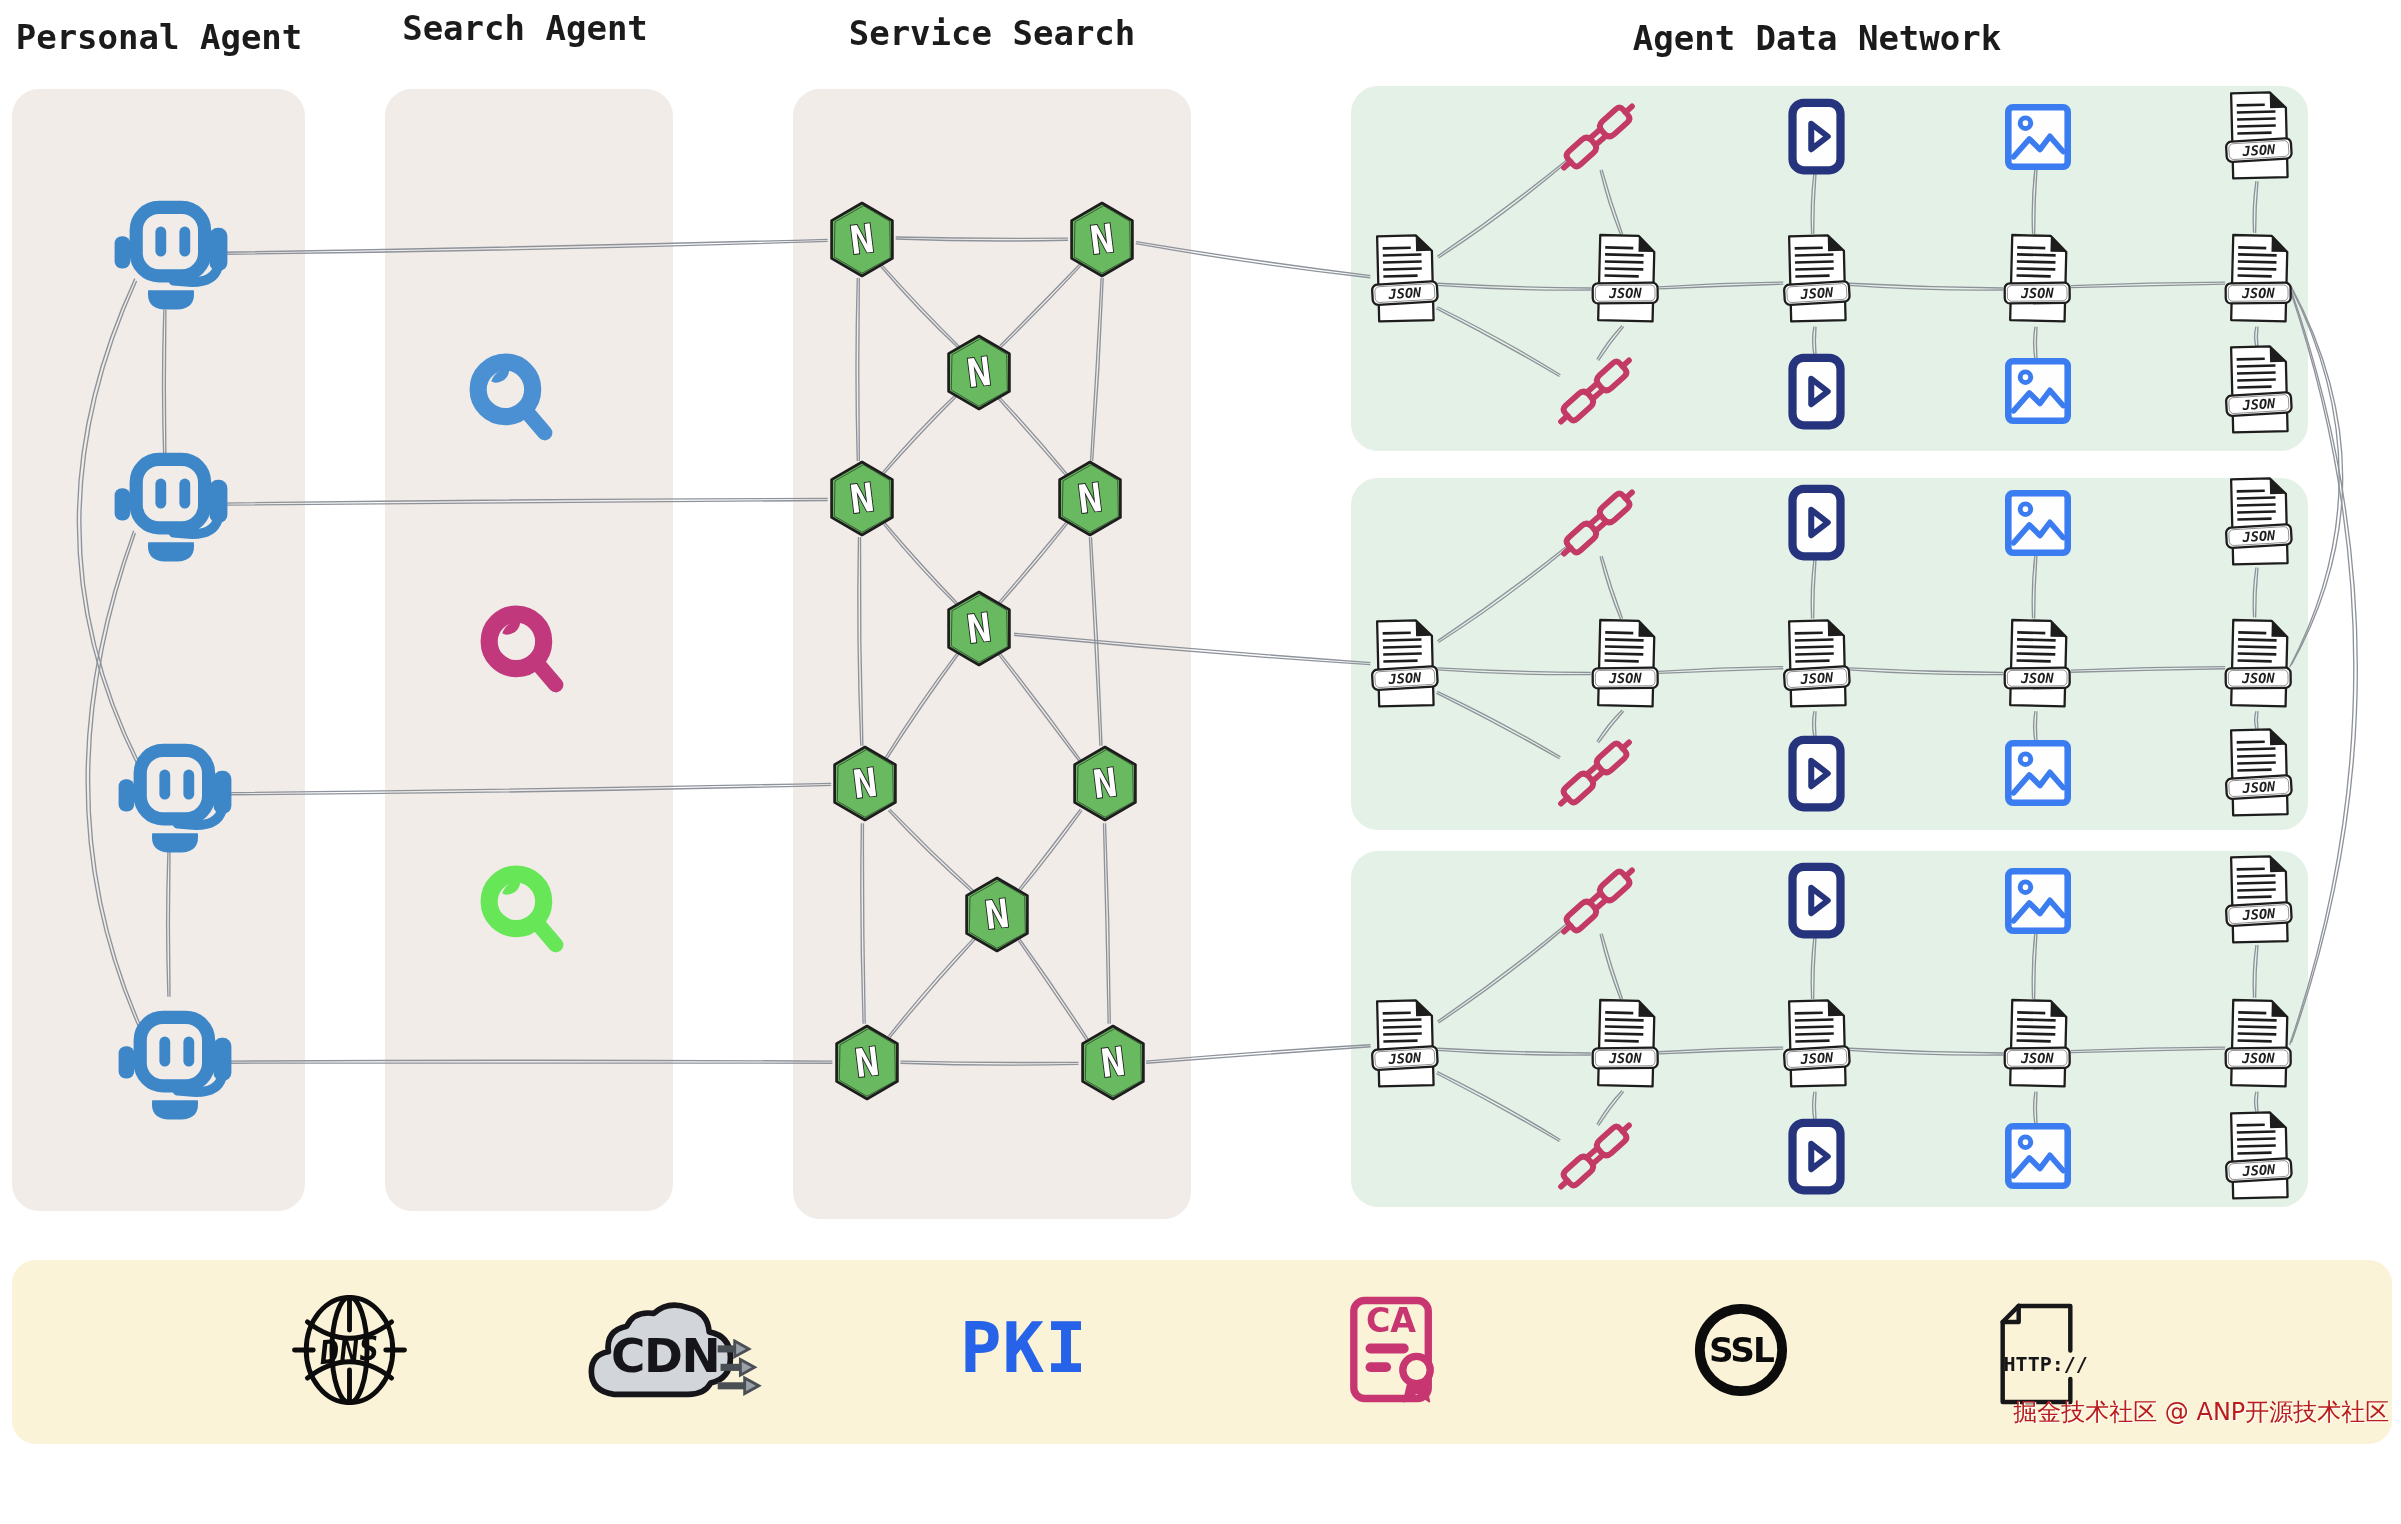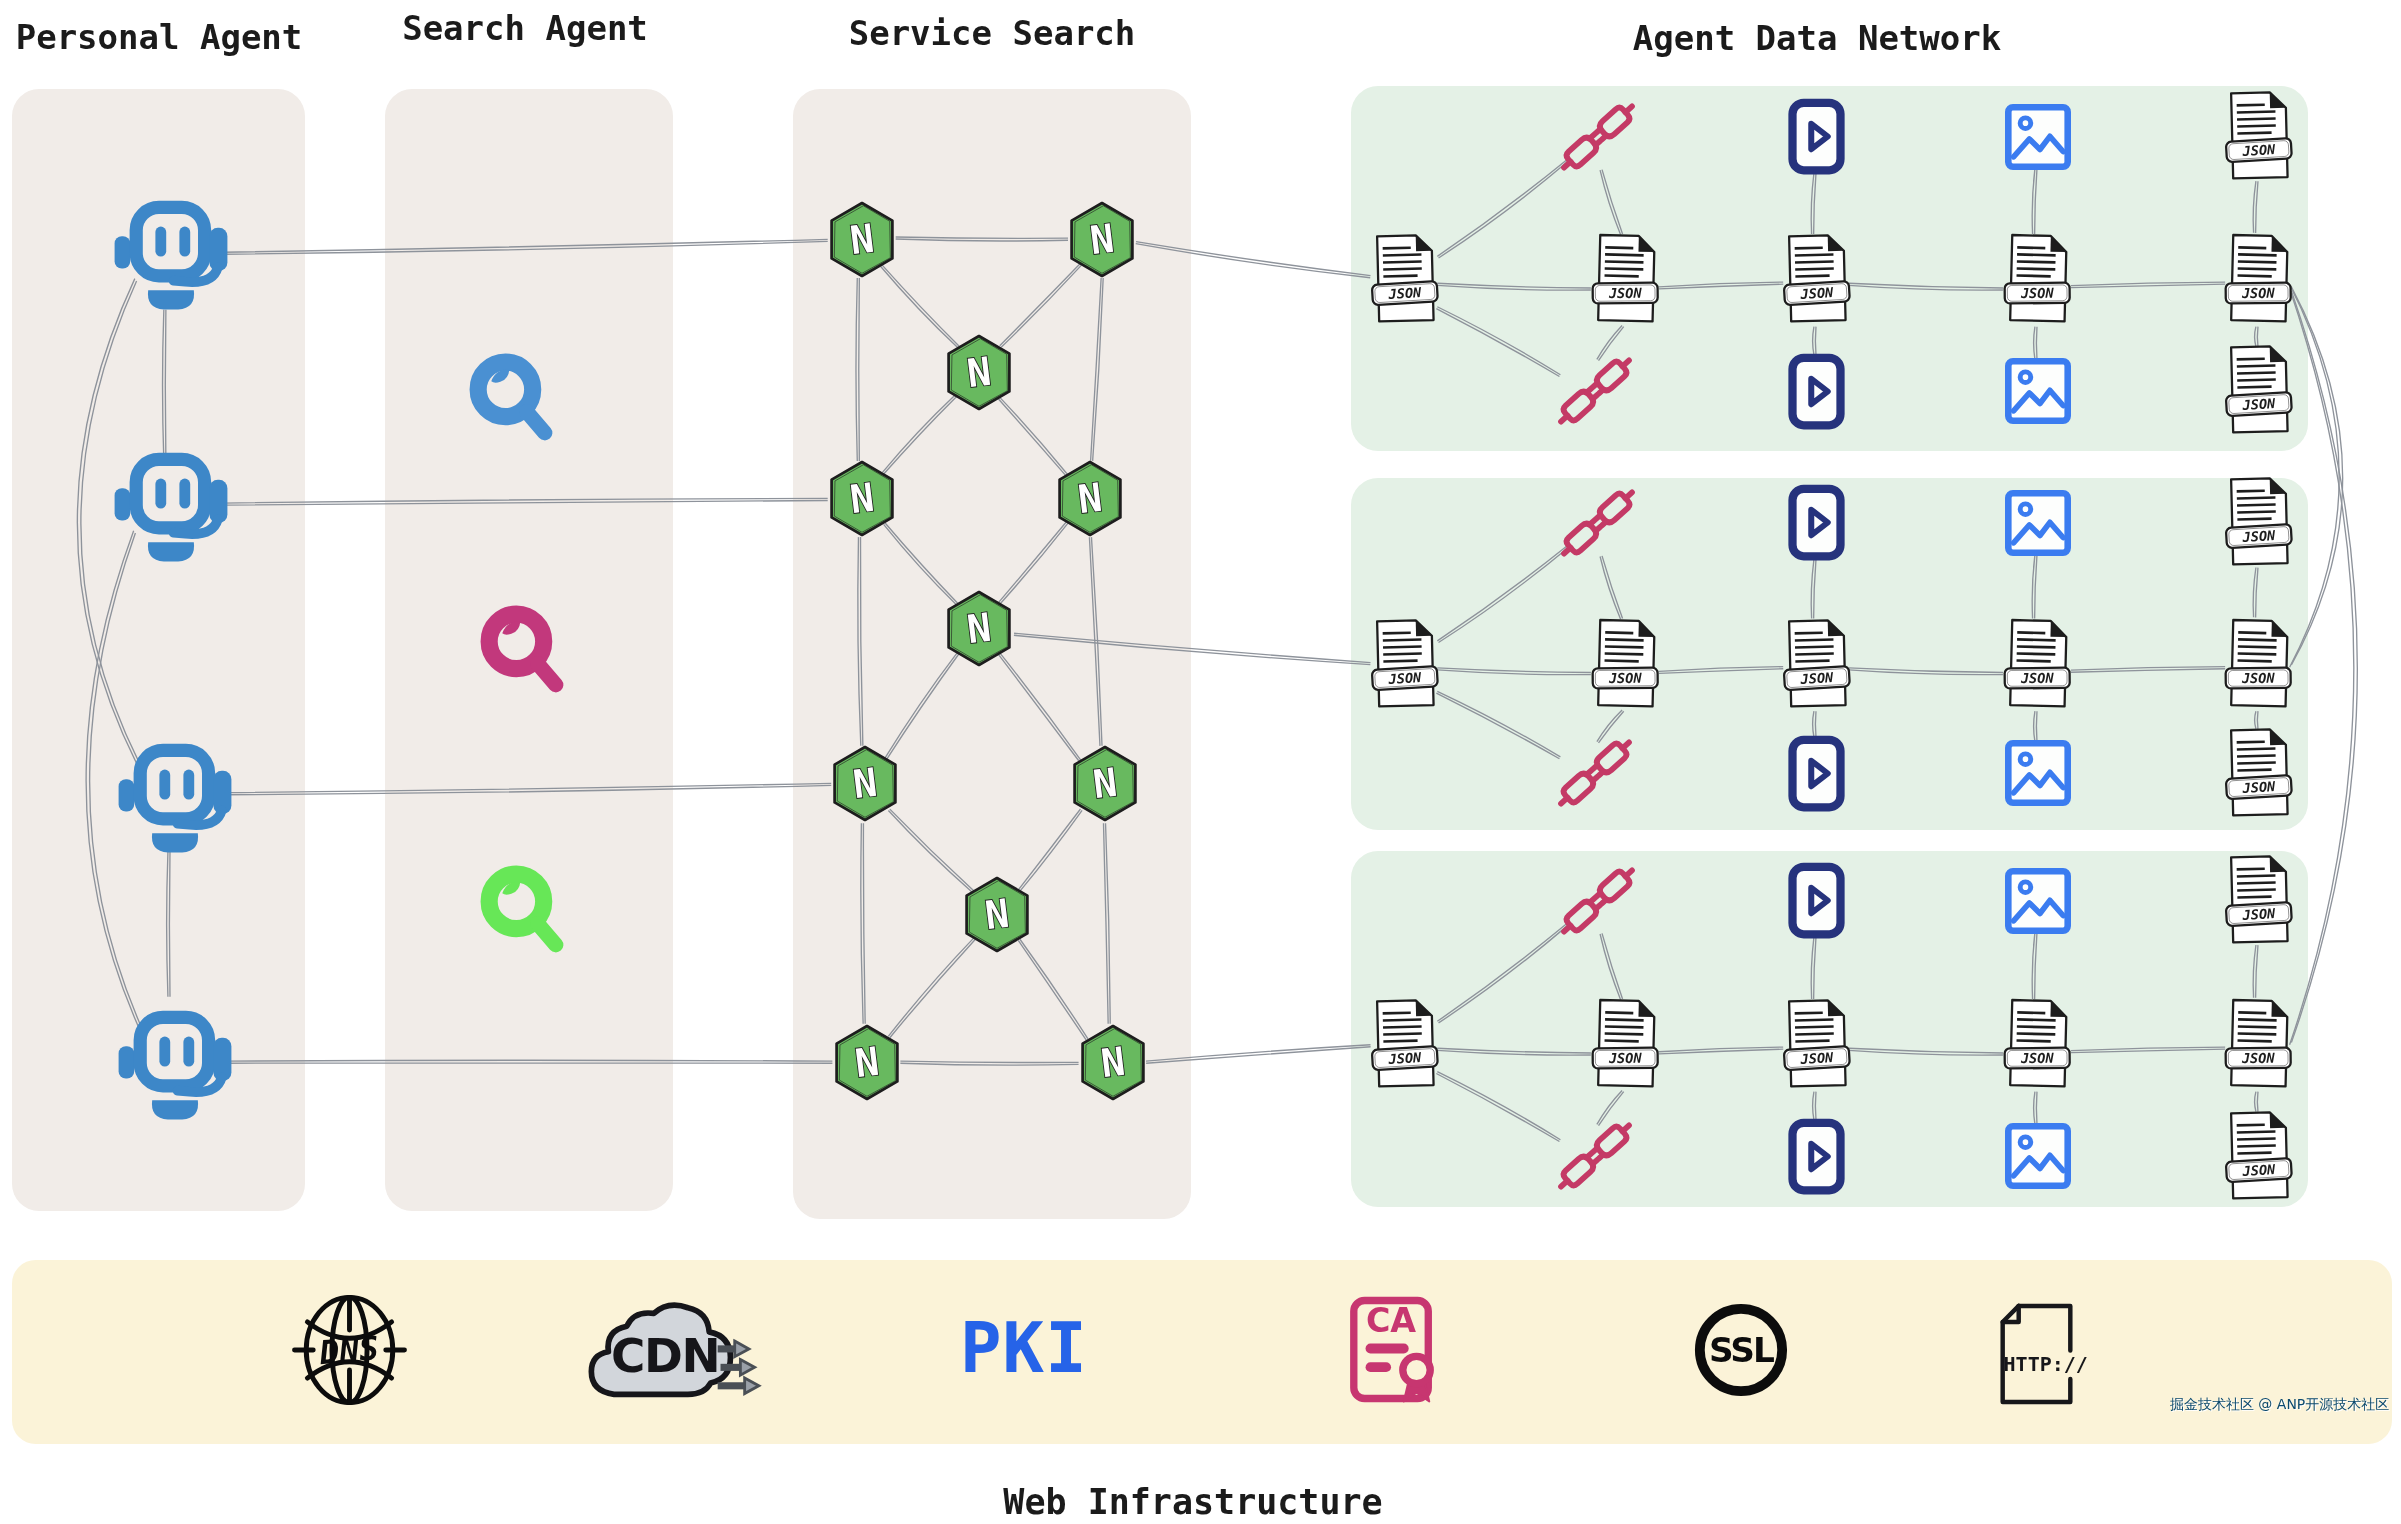--- a/index.html
+++ b/index.html
@@ -5,21 +5,21 @@
   html,body{margin:0;padding:0;background:#ffffff;}
   .canvas{position:relative;width:2401px;height:1525px;background:#ffffff;overflow:hidden;
           font-family:"DejaVu Sans",sans-serif;}
   .panel{position:absolute;border-radius:27px;}
   .col-title{position:absolute;transform:translateX(-50%);white-space:nowrap;
              font-family:"DejaVu Sans Mono",monospace;font-weight:700;font-size:34px;color:#1b1b1b;}
   #wires{position:absolute;left:0;top:0;z-index:2;overflow:visible;}
   #nodes .node{position:absolute;z-index:3;}
   .panel{z-index:1;}
   .node svg{display:block;width:100%;height:100%;overflow:visible;}
-  .watermark{position:absolute;right:11.7px;top:1396px;z-index:4;font-size:14px;color:#0c4a6e;
+  .watermark{position:absolute;right:11.7px;top:1396px;z-index:4;font-size:24px;color:#b91c1c;
              text-shadow:1.2px 1.2px 0 #ffffff;font-family:"DejaVu Sans",sans-serif;}
   .bottom-title{top:1482px;font-size:35px;}
   .pki-text{position:absolute;z-index:3;transform:translate(-50%,-50%);
             font-family:"DejaVu Sans Mono",monospace;font-weight:700;font-size:69px;letter-spacing:1.2px;}
 </style>
 </head>
 <body>
 
 <div class="canvas">
 
@@ -28,21 +28,20 @@
   <div class="panel" id="panel-service" style="left: 793px; top: 89px; width: 398px; height: 1130px; background: rgb(241, 236, 232);"></div>
   <div class="panel green" id="panel-adn-1" style="left: 1351px; top: 86px; width: 957px; height: 365px; background: rgb(228, 241, 230);"></div>
   <div class="panel green" id="panel-adn-2" style="left: 1351px; top: 478px; width: 957px; height: 352px; background: rgb(228, 241, 230);"></div>
   <div class="panel green" id="panel-adn-3" style="left: 1351px; top: 851px; width: 957px; height: 356px; background: rgb(228, 241, 230);"></div>
   <div class="panel" id="panel-infra" style="left: 12.3px; top: 1260px; width: 2380px; height: 184px; border-radius: 23.5px; background: rgb(251, 243, 216);"></div>
 
   <div class="col-title" style="left:159px;top:17px;">Personal Agent</div>
   <div class="col-title" style="left:525px;top:8.2px;">Search Agent</div>
   <div class="col-title" style="left:992px;top:13px;">Service Search</div>
   <div class="col-title" style="left:1817px;top:17.6px;">Agent Data Network</div>
-  <div class="col-title bottom-title" style="left:1193px;">Web Infrastructure</div>
 
   <div class="pki-text" style="left: 1024px; top: 1348px; color: rgb(38, 99, 232);">PKI</div>
 
   <svg id="wires" width="2401" height="1525" viewBox="0 0 4096 2601">
       <path d="M380 430 Q896.0639389614965 421.99931855747315 1412 408" fill="none" stroke="#8e939b" stroke-width="2.3"></path>
       <path d="M380.07459545507925 433.49920498371864 Q896.1918168844895 427.99795567241944 1412.0745954550794 411.49920498371864" fill="none" stroke="#8e939b" stroke-width="2.3"></path>
       <path d="M380 858 Q895.9767448847655 851.0000901347514 1412 850" fill="none" stroke="#8e939b" stroke-width="2.3"></path>
       <path d="M380.0271309677736 861.4998948427899 Q896.0232551152345 856.9999098652486 1412.0271309677735 853.4998948427899" fill="none" stroke="#8e939b" stroke-width="2.3"></path>
       <path d="M385 1352 Q901.546461029347 1346.9996402072168 1418 1336" fill="none" stroke="#8e939b" stroke-width="2.3"></path>
       <path d="M385.0542045342382 1355.499580241753 Q901.6393830880411 1352.9989206216505 1418.0542045342381 1339.499580241753" fill="none" stroke="#8e939b" stroke-width="2.3"></path>

